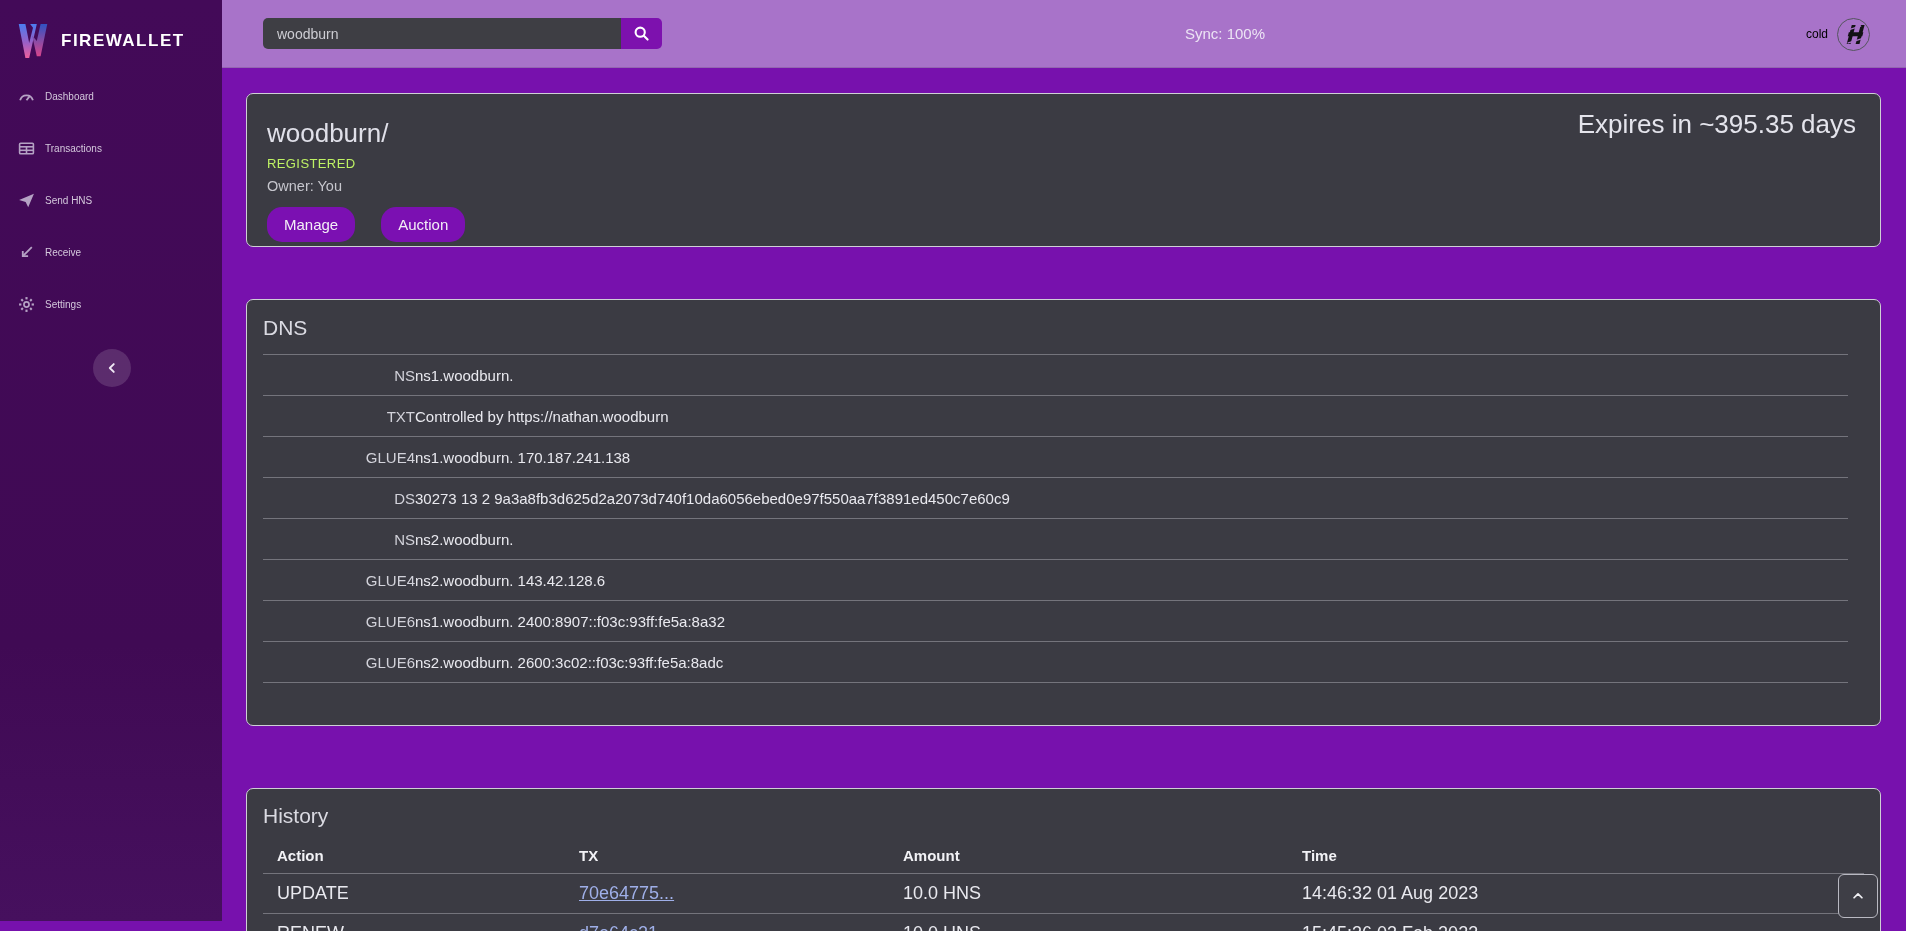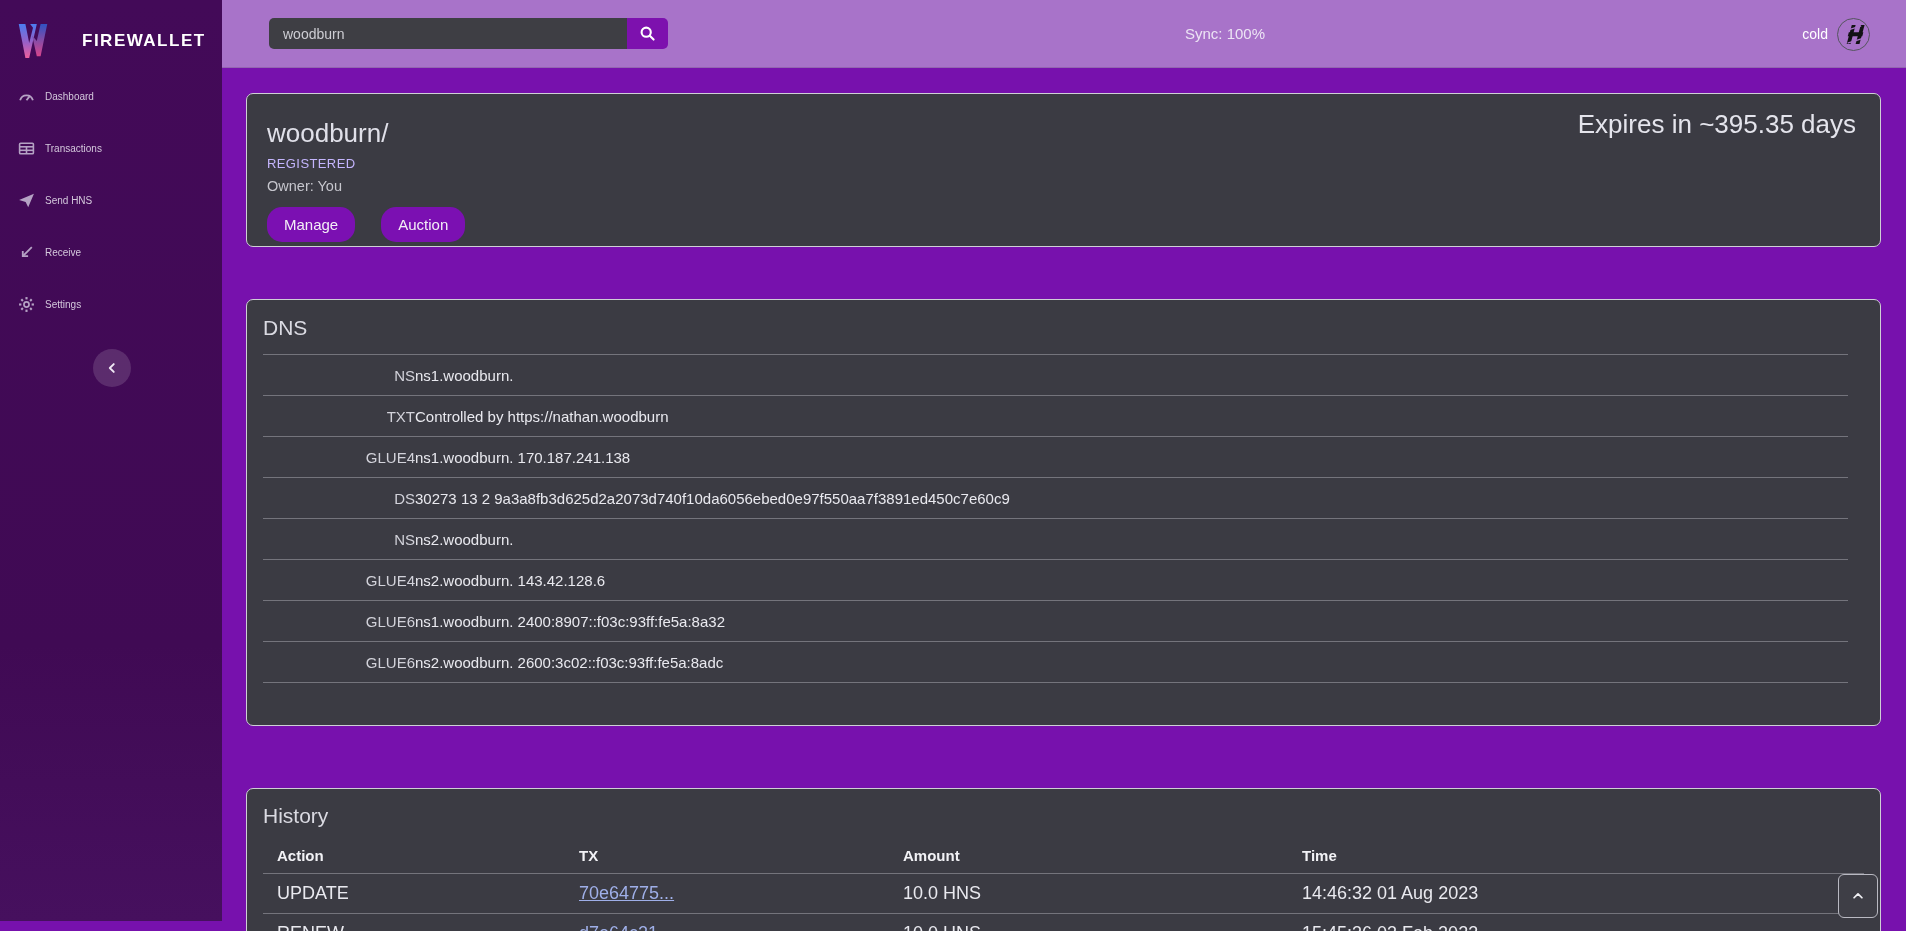--- a/index.html
+++ b/index.html
@@ -11,62 +11,62 @@
     -webkit-font-smoothing:antialiased;
   }
 
   
   .sidebar {
     position:absolute; left:0; top:0; width:222px; height:921px;
     background:linear-gradient(180deg,#430a58 0%,#400a54 70%,#46105e 100%);
     z-index:5;
   }
   .brand { display:flex; align-items:center; gap:10px; padding:14px 0 0 15px; height:68px; }
-  .brand-name { color:#ffffff; font-size:17px; font-weight:bold; letter-spacing:1.5px;margin-left:21px; }
+  .brand-name { color:#ffffff; font-size:17px; font-weight:bold; letter-spacing:1.5px; }
   .nav { margin-top:2px; }
   .nav-item {
     height:52px; display:flex; align-items:center; gap:10px;
     padding-left:18px; cursor:pointer; color:#d4c8dc; font-size:10px;
   }
   .nav-item .nico { width:17px; height:17px; color:#b5a2c4; flex:0 0 auto; display:flex; align-items:center; justify-content:center; }
   .collapse-btn {
     position:absolute; left:93px; top:349px; width:38px; height:38px; border-radius:50%;
     background:rgba(255,255,255,0.14); border:none; display:flex; align-items:center; justify-content:center;
     cursor:pointer;
   }
 
   
   .topbar {
     position:absolute; left:222px; top:0; width:1684px; height:68px;
     background:#a873c9; border-bottom:1px solid rgba(0,0,0,0.12); z-index:4;
   }
-  .search { position:absolute; left:47px; top:18px; height:33px; display:flex; }
+  .search { position:absolute; left:41px; top:18px; height:33px; display:flex; }
   .search-input {
     width:358px; height:31px; background:#3e3e44; border:none; outline:none;
     border-radius:5px 0 0 5px; color:#cdcdd3; font-size:14px; padding:0 14px;
     font-family:"Liberation Sans","DejaVu Sans",sans-serif;
   }
   .search-btn {
     width:41px; height:31px; background:#7d11ae; border:none; border-radius:0 5px 5px 0;
     display:flex; align-items:center; justify-content:center; cursor:pointer;
   }
   .sync { position:absolute; left:963px; top:0; line-height:68px; color:#ece4f4; font-size:15px; }
   .wallet-area { position:absolute; right:36px; top:0; height:68px; display:flex; align-items:center; gap:9px; }
-  .wallet-name { color:#ffffff; font-size:14px; }
+  .wallet-name { color:#000000; font-size:12px; }
   .hs-badge { width:33px; height:33px; border-radius:50%; border:1px solid #55555f; display:flex; align-items:center; justify-content:center; cursor:pointer; }
 
   
   .card {
     position:absolute; left:246px; width:1635px;
     background:#3b3b43; border:1px solid #cfcfd6; border-radius:7px;
     color:#e6e6ec;
   }
   .card-name { top:93px; height:154px; padding:24px 22px 0 20px; }
   .domain-title { font-size:26px; color:#e0e0e9; font-weight:400; }
-  .domain-status { margin-top:7px; font-size:13px; color:#c4b5fd; letter-spacing:0.4px; }
+  .domain-status { margin-top:7px; font-size:13px; color:#bef264; letter-spacing:0.4px; }
   .domain-owner { margin-top:7px; font-size:14.5px; color:#c6c6cd; }
   .btn-row { margin-top:13px; display:flex; gap:26px; }
   .pbtn {
     background:#7b10b2; color:#f4eef7; border:none; border-radius:15px;
     font-size:15px; padding:9px 17px; cursor:pointer;
     font-family:"Liberation Sans","DejaVu Sans",sans-serif;
   }
   .expires { position:absolute; right:24px; top:15px; font-size:26px; color:#e4e4ec; }
 
   .card-dns { top:299px; height:427px; padding:16px 32px 0 16px; }

